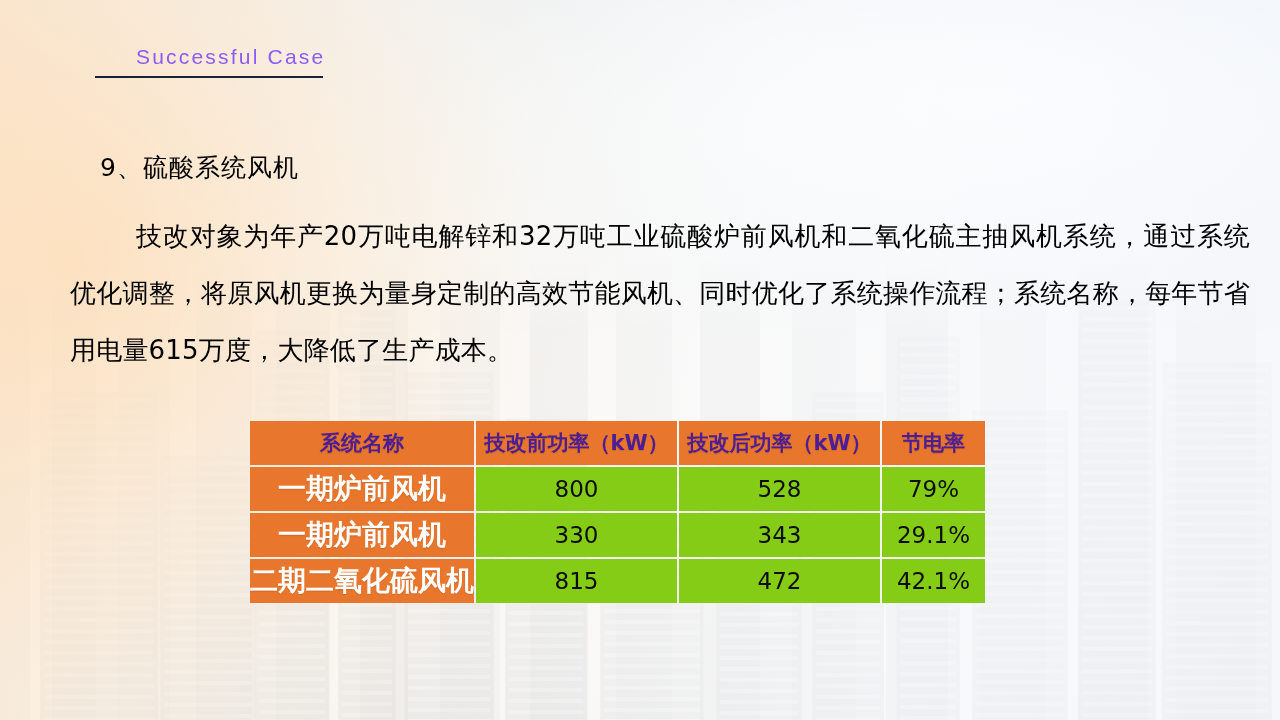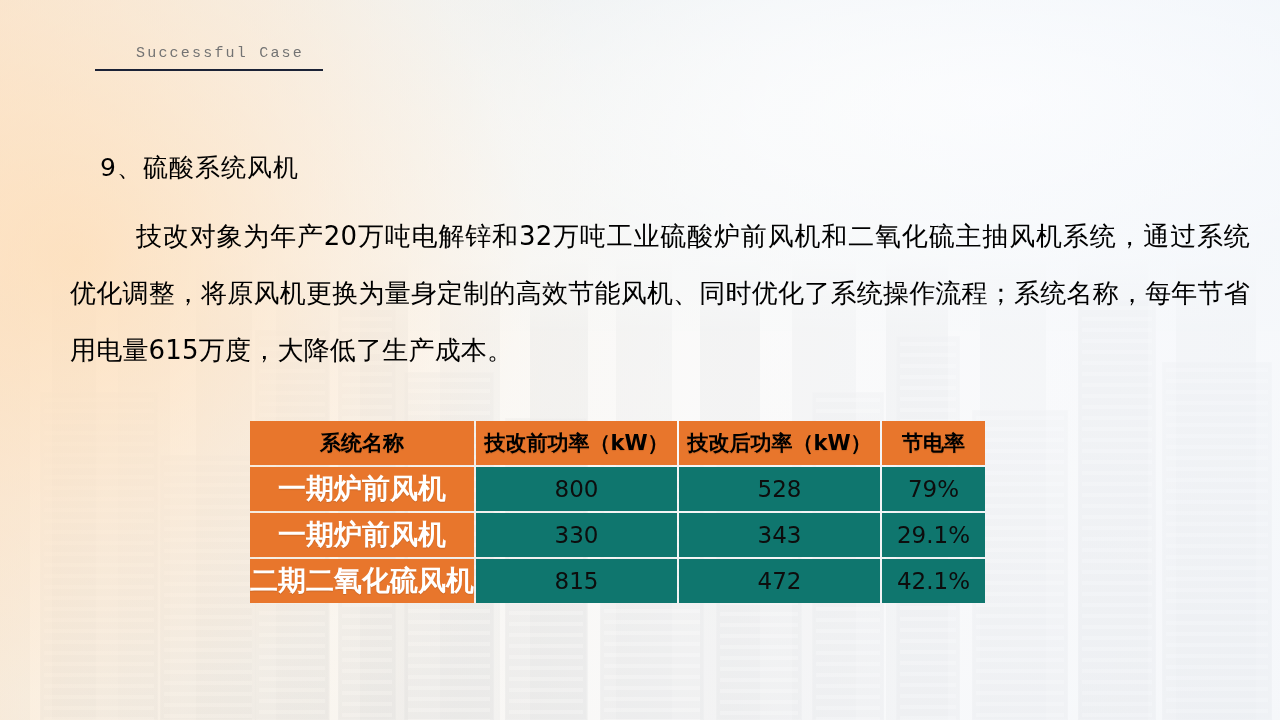--- a/index.html
+++ b/index.html
@@ -132,25 +132,25 @@
     font-size: 38px;
     font-weight: 700;
     color: #111318;
     letter-spacing: 5px;
     line-height: 1;
     white-space: nowrap;
     text-shadow: 0 1px 0 rgba(255,255,255,.45);
   }
   .title-en {
     margin: 12px 0 0 48px;
-    font-family: Liberation Mono, monospace;
-    font-size: 15px;
+    font-family: Liberation Sans, sans-serif;
+    font-size: 21px;
     font-weight: 400;
     letter-spacing: 2.2px;
-    color: #737373;
+    color: #8b5cf6;
     white-space: nowrap;
   }
   .title-rule {
     margin-top: 7px;
     margin-left: 7px;
     width: 228px;
     height: 1.6px;
     background: #1b2236;
   }
 
@@ -203,40 +203,40 @@
     text-align: center;
     border: 0;
   }
   .col-name   { width: 204px; }
   .col-before { width: 201px; }
   .col-after  { width: 201px; }
   .col-rate   { width: 103px; }
 
   td.th-cell {
     background: #e8762c;
-    color: #000000;
+    color: #4c1d95;
     font-family: "DejaVu Sans", "Liberation Sans", sans-serif;
     font-size: 21px;
     font-weight: 700;
     letter-spacing: 0px;
     height: 47px;
     white-space: nowrap;
     text-shadow: 0 1px 1px rgba(0,0,0,.12);
   }
   td.name-cell {
     background: #e8762c;
     color: #ffffff;
     font-family: Liberation Serif, serif;
     font-size: 28px;
     font-weight: 700;
     white-space: nowrap;
     text-shadow: 0 1px 1px rgba(0,0,0,.12);
   }
   td.value-cell {
-    background: #0f766e;
+    background: #84cc16;
     color: #0d0d0d;
     font-family: "DejaVu Sans", "Liberation Sans", sans-serif;
     font-size: 23px;
     font-weight: 400;
   }
 </style>
 </head>
 <body>
 
 <div class="slide">

